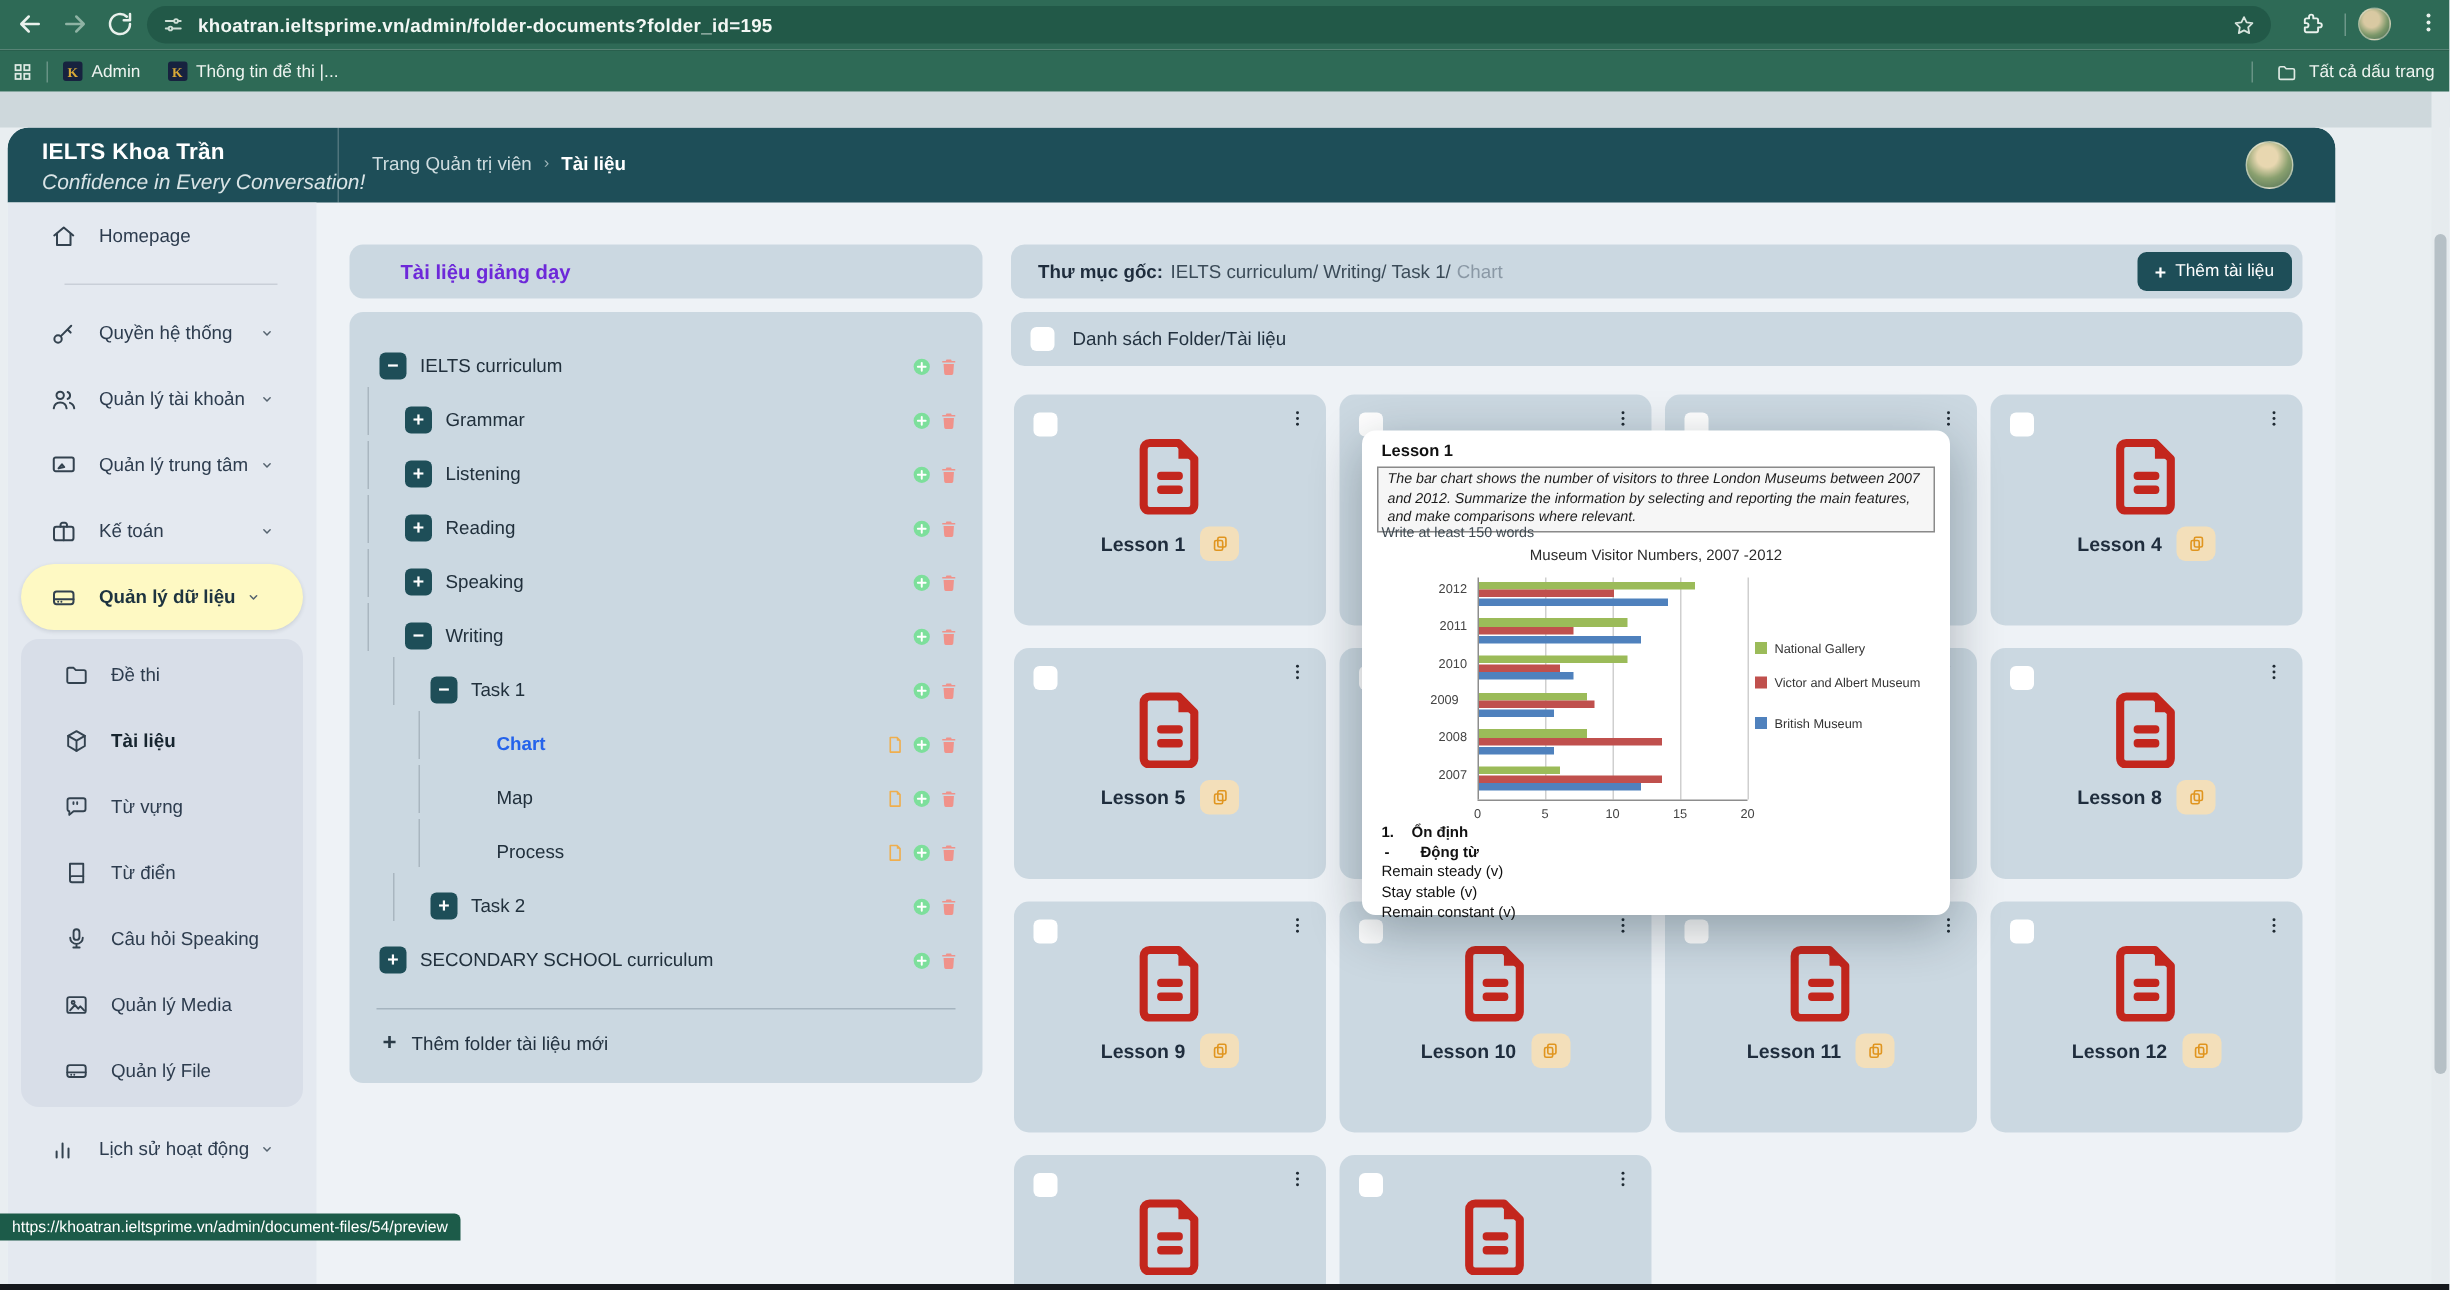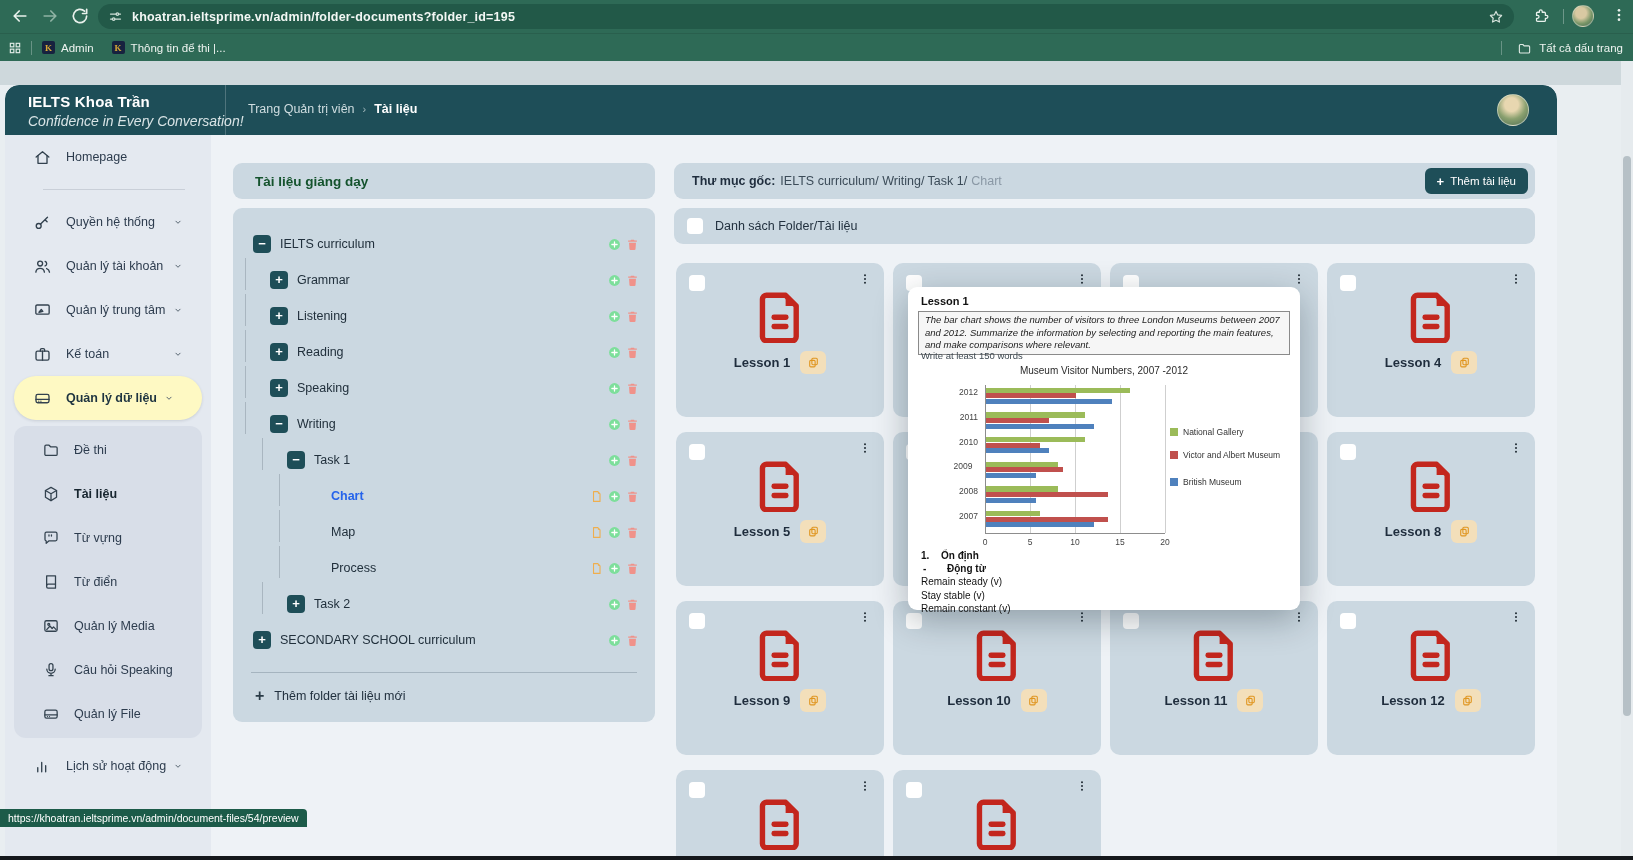--- a/index.html
+++ b/index.html
@@ -54,21 +54,21 @@
   .side-item.active-pill { background:#fef9c3; border-radius:22px; margin:0 9px; padding-left:19px; box-shadow:0 1px 3px rgba(25,40,60,.14); }
   .side-item.active-pill .lbl { font-weight:bold; color:#1e3440; }
   .side-divider { height:1px; background:#c9cfd8; margin:10px 26px 10px 38px; }
   .submenu { background:#d8dee8; border-radius:12px; margin:6px 9px 0 9px; padding:2px 0; }
   .sub-item { position:relative; height:44px; display:flex; align-items:center; padding-left:28px; gap:14px; font-size:12.5px; color:#2d3c4e; cursor:pointer; }
   .sub-item .ic { width:18px; height:18px; color:#33424f; }
   .sub-item.active .lbl { font-weight:bold; color:#17252f; }
 
   
   .card-surface { background:#cbd8e1; border-radius:9px; }
-  .panel-title-card { position:absolute; left:228px; top:78px; width:422px; height:36px; display:flex; align-items:center; padding-left:22px; font-size:13.5px; font-weight:bold; color:#14532d; }
+  .panel-title-card { position:absolute; left:228px; top:78px; width:422px; height:36px; display:flex; align-items:center; padding-left:34px; font-size:13.5px; font-weight:bold; color:#6d28d9; }
   .tree-card { position:absolute; left:228px; top:123px; width:422px; height:514px; padding-top:18px; }
   .tree-row { position:relative; height:36px; display:flex; align-items:center; font-size:12.5px; color:#21303c; }
   .expander { width:18px; height:18px; background:#1e4e58; color:#fff; border-radius:4px; font-size:13px; font-weight:bold; line-height:17px; text-align:center; flex:0 0 auto; cursor:pointer; }
   .exp-spacer { width:18px; flex:0 0 auto; }
   .tree-label { margin-left:9px; }
   .tree-label.active { color:#2563eb; font-weight:bold; }
   .tree-actions { position:absolute; right:16px; display:flex; align-items:center; gap:5px; }
   .mini-ic { width:13px; height:13px; cursor:pointer; }
   .tree-guide { position:absolute; top:-4px; height:32px; width:1px; background:#a9b6c0; }
   .tree-divider { height:1px; background:#a5b4bf; margin:14px 18px 0 18px; }
@@ -328,35 +328,35 @@
               <svg viewBox="0 0 24 24" fill="none" stroke="currentColor" stroke-width="1.7" stroke-linecap="round" stroke-linejoin="round">
                 <path d="M6.2 3.8H18v16.4H8c-1 0-1.8-.8-1.8-1.8z"></path>
                 <path d="M6.2 16.6c0-1 .8-1.8 1.8-1.8H18"></path>
               </svg>
             </div>
             <span class="lbl">Từ điển</span>
           </div>
           <div class="sub-item">
             <div class="ic">
               <svg viewBox="0 0 24 24" fill="none" stroke="currentColor" stroke-width="1.7" stroke-linecap="round" stroke-linejoin="round">
+                <rect x="9.4" y="3.4" width="5.2" height="9.4" rx="2.6"></rect>
+                <path d="M6.4 10.8a5.6 5.6 0 0 0 11.2 0M12 16.4v3.2M9.2 19.6h5.6"></path>
+              </svg>
+            </div>
+            <span class="lbl">Câu hỏi Speaking</span>
+          </div>
+          <div class="sub-item">
+            <div class="ic">
+              <svg viewBox="0 0 24 24" fill="none" stroke="currentColor" stroke-width="1.7" stroke-linecap="round" stroke-linejoin="round">
                 <rect x="3.8" y="5" width="16.4" height="14" rx="2"></rect>
                 <circle cx="9" cy="9.8" r="1.3"></circle>
                 <path d="M6.3 16.8l4.3-4.8 2.9 3.3 1.9-2.1 3.4 3.6"></path>
               </svg>
             </div>
             <span class="lbl">Quản lý Media</span>
-          </div>
-          <div class="sub-item">
-            <div class="ic">
-              <svg viewBox="0 0 24 24" fill="none" stroke="currentColor" stroke-width="1.7" stroke-linecap="round" stroke-linejoin="round">
-                <rect x="9.4" y="3.4" width="5.2" height="9.4" rx="2.6"></rect>
-                <path d="M6.4 10.8a5.6 5.6 0 0 0 11.2 0M12 16.4v3.2M9.2 19.6h5.6"></path>
-              </svg>
-            </div>
-            <span class="lbl">Câu hỏi Speaking</span>
           </div>
           <div class="sub-item">
             <div class="ic">
               <svg viewBox="0 0 24 24" fill="none" stroke="currentColor" stroke-width="1.7" stroke-linecap="round" stroke-linejoin="round">
                 <rect x="3.8" y="6.8" width="16.4" height="10.6" rx="2.2"></rect>
                 <path d="M3.8 13.2h16.4M7.3 15.4h.01M10 15.4h.01"></path>
               </svg>
             </div>
             <span class="lbl">Quản lý File</span>
           </div>

